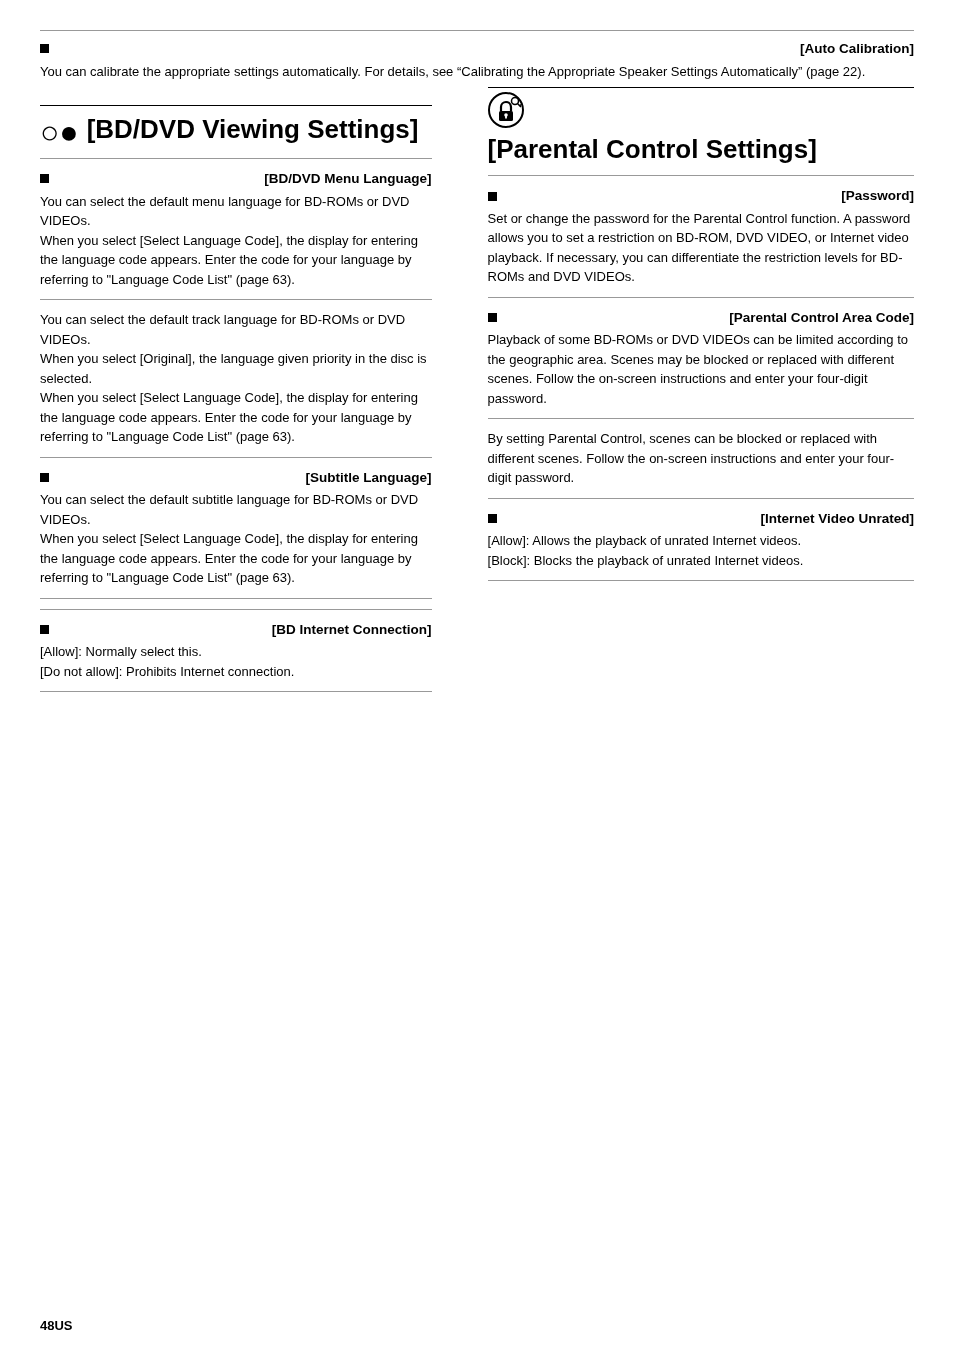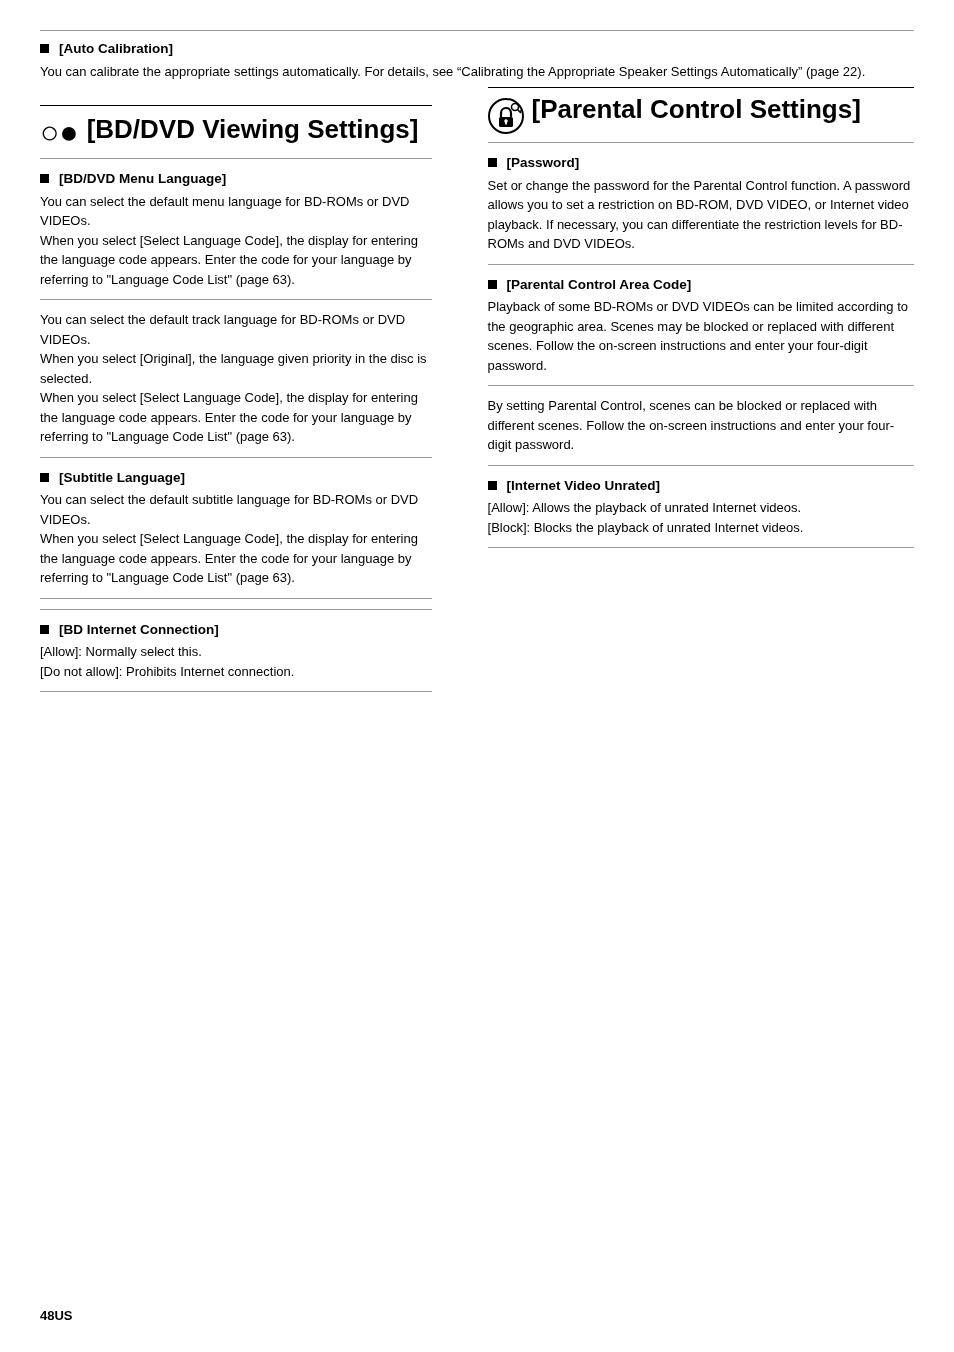--- a/index.html
+++ b/index.html
@@ -60,20 +60,21 @@
       font-size: 26px;
       font-weight: bold;
     }
     .item-heading {
       font-size: 13.5px;
       font-weight: bold;
       margin-bottom: 3px;
       display: flex;
       align-items: center;
       gap: 10px;
+      justify-content: space-between;
     }
     .square-bullet {
       display: inline-block;
       width: 9px;
       height: 9px;
       background: #000;
       flex-shrink: 0;
     }
     .item-body {
       font-size: 13px;
@@ -83,21 +84,21 @@
     .top-section {
       margin-bottom: 6px;
     }
     .top-divider {
       border: none;
       border-top: 1px solid #999;
       margin-bottom: 8px;
     }
     .page-number {
       position: absolute;
-      bottom: 26px;
+      bottom: 16px;
       left: 40px;
       font-size: 13px;
       font-weight: bold;
     }
     .bd-dvd-section {
       margin-top: 18px;
     }
     .right-top-divider {
       border: none;
       border-top: 1.5px solid #000;
@@ -169,21 +170,21 @@
           <div class="item-body">[Allow]: Normally select this.<br>[Do not allow]: Prohibits Internet connection.</div>
         </div>
 
         <hr class="item-divider">
       </div>
     </div>
 
     <div class="right-col">
 
       <hr class="right-top-divider">
-      <div class="section-title" style="margin-top:6px;">
+      <div class="section-title" style="margin-top:0;flex-direction:column;">
         <span class="section-title-icon" style="display:inline-flex; align-items:center; font-size:28px; position:relative; top:2px;">
 
           <svg width="36" height="36" viewBox="0 0 36 36" style="display:inline-block; vertical-align:middle;">
 
             <circle cx="18" cy="18" r="17" fill="none" stroke="#000" stroke-width="2"></circle>
 
             <rect x="11" y="19" width="14" height="10" rx="1.5" fill="#000"></rect>
 
             <path d="M13 19 v-4 a5 5 0 0 1 10 0 v4" fill="none" stroke="#000" stroke-width="2.2"></path>
 

